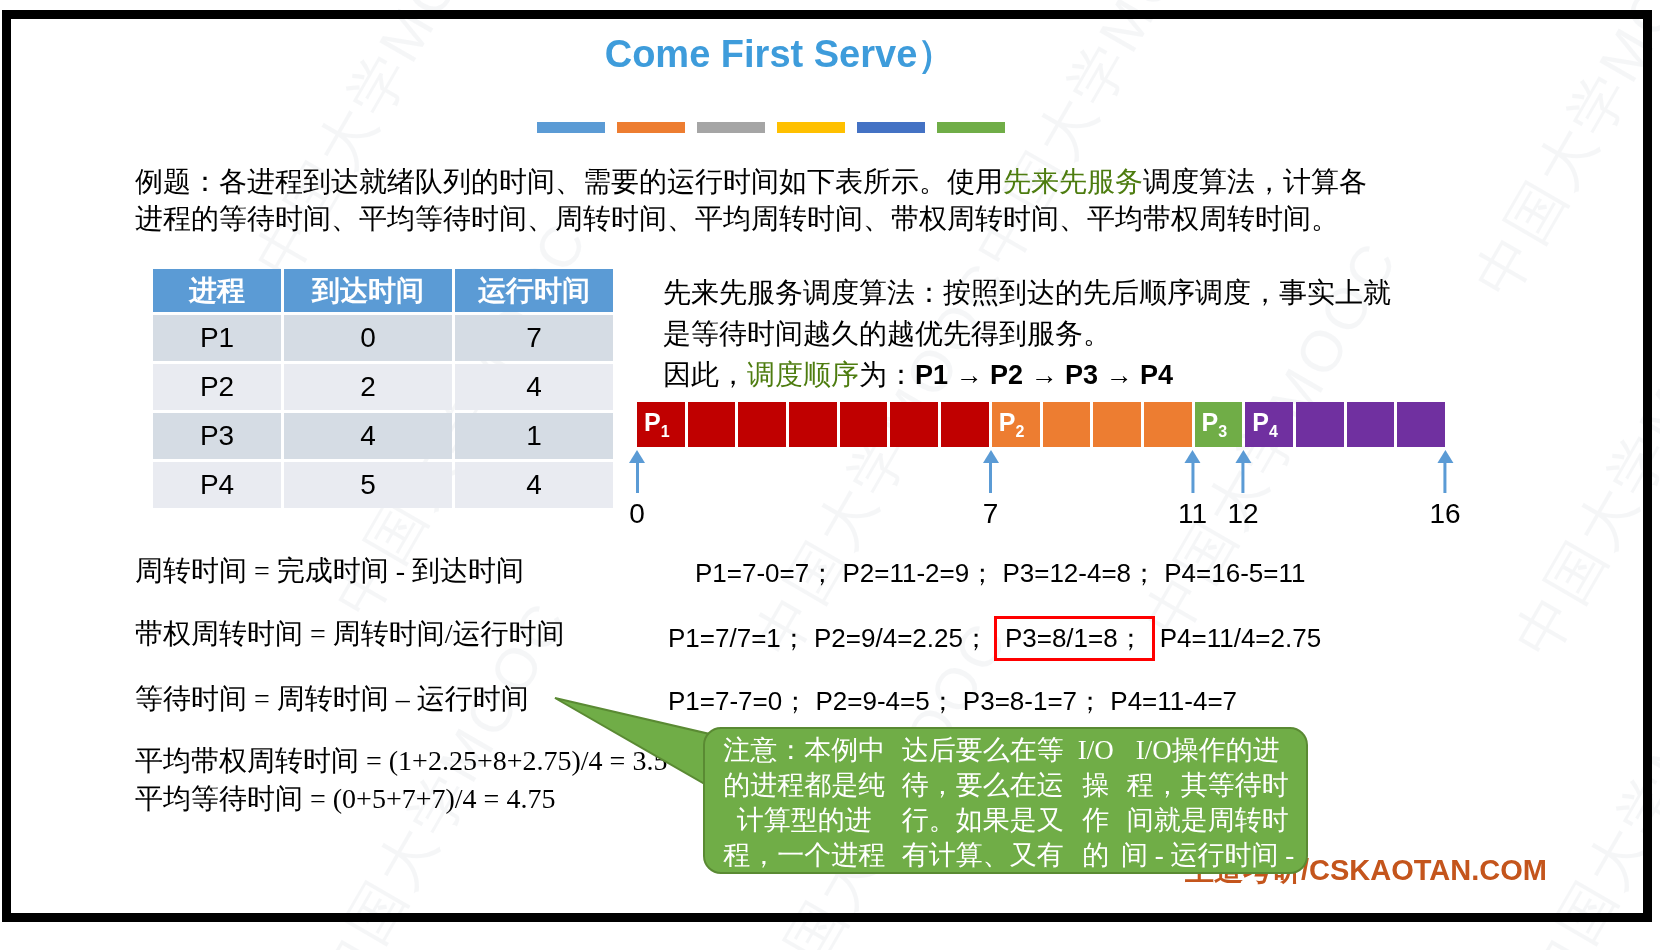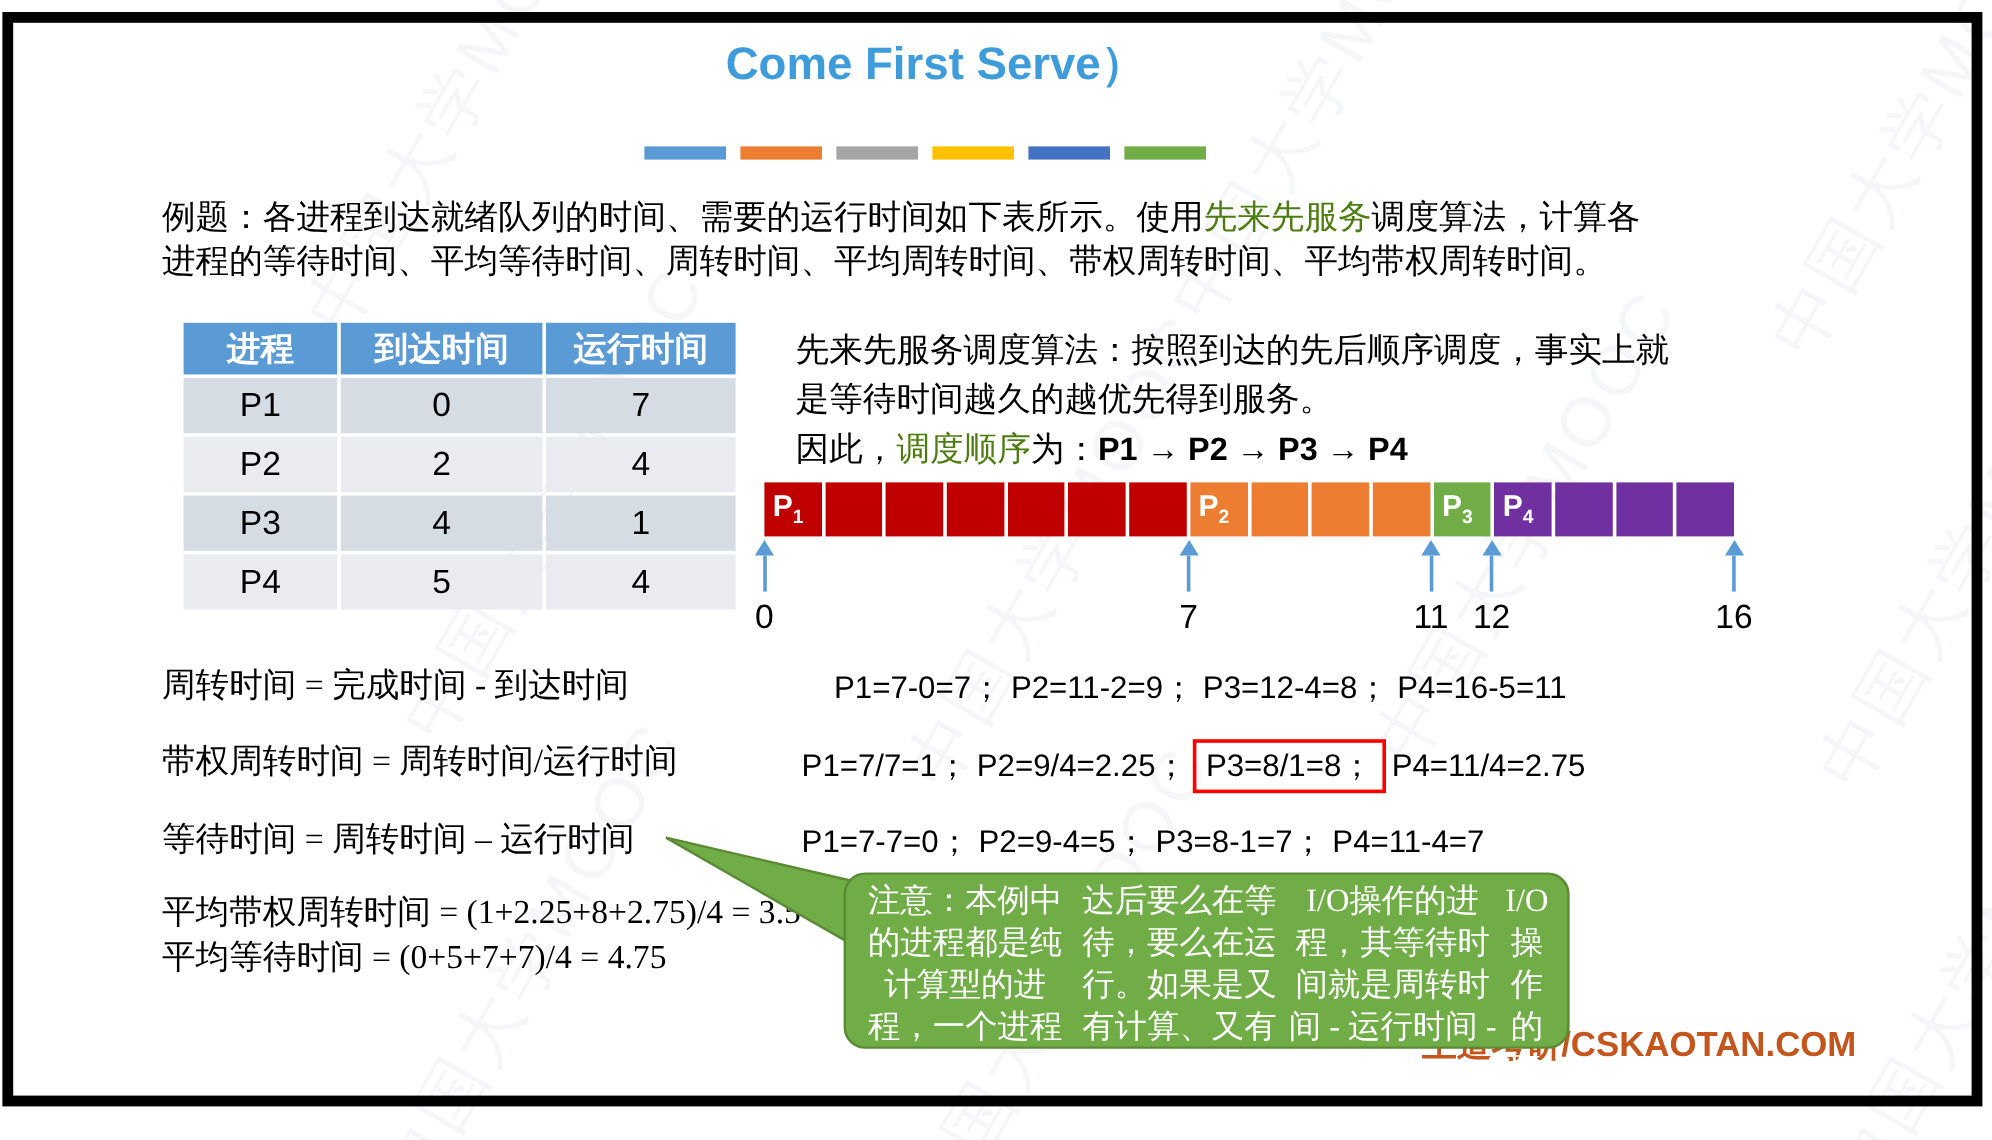--- a/index.html
+++ b/index.html
@@ -248,15 +248,15 @@
 </div>
 
 <div class="brand">王道考研/CSKAOTAN.COM</div>
 
 <svg class="callout-tail" width="230" height="115">
   <polygon points="15,8 230,58 196,112" fill="#70AD47" stroke="#5a8a33" stroke-width="2"></polygon>
 </svg>
 <div class="callout">
   <div>注意：本例中的进程都是纯计算型的进程，一个进程到</div>
   <div>达后要么在等待，要么在运行。如果是又有计算、又有</div>
+  <div>I/O操作的时间</div>
   <div>I/O操作的进程，其等待时间就是周转时间 - 运行时间 -</div>
-  <div>I/O操作的时间</div>
 </div>
 
 </body></html>

